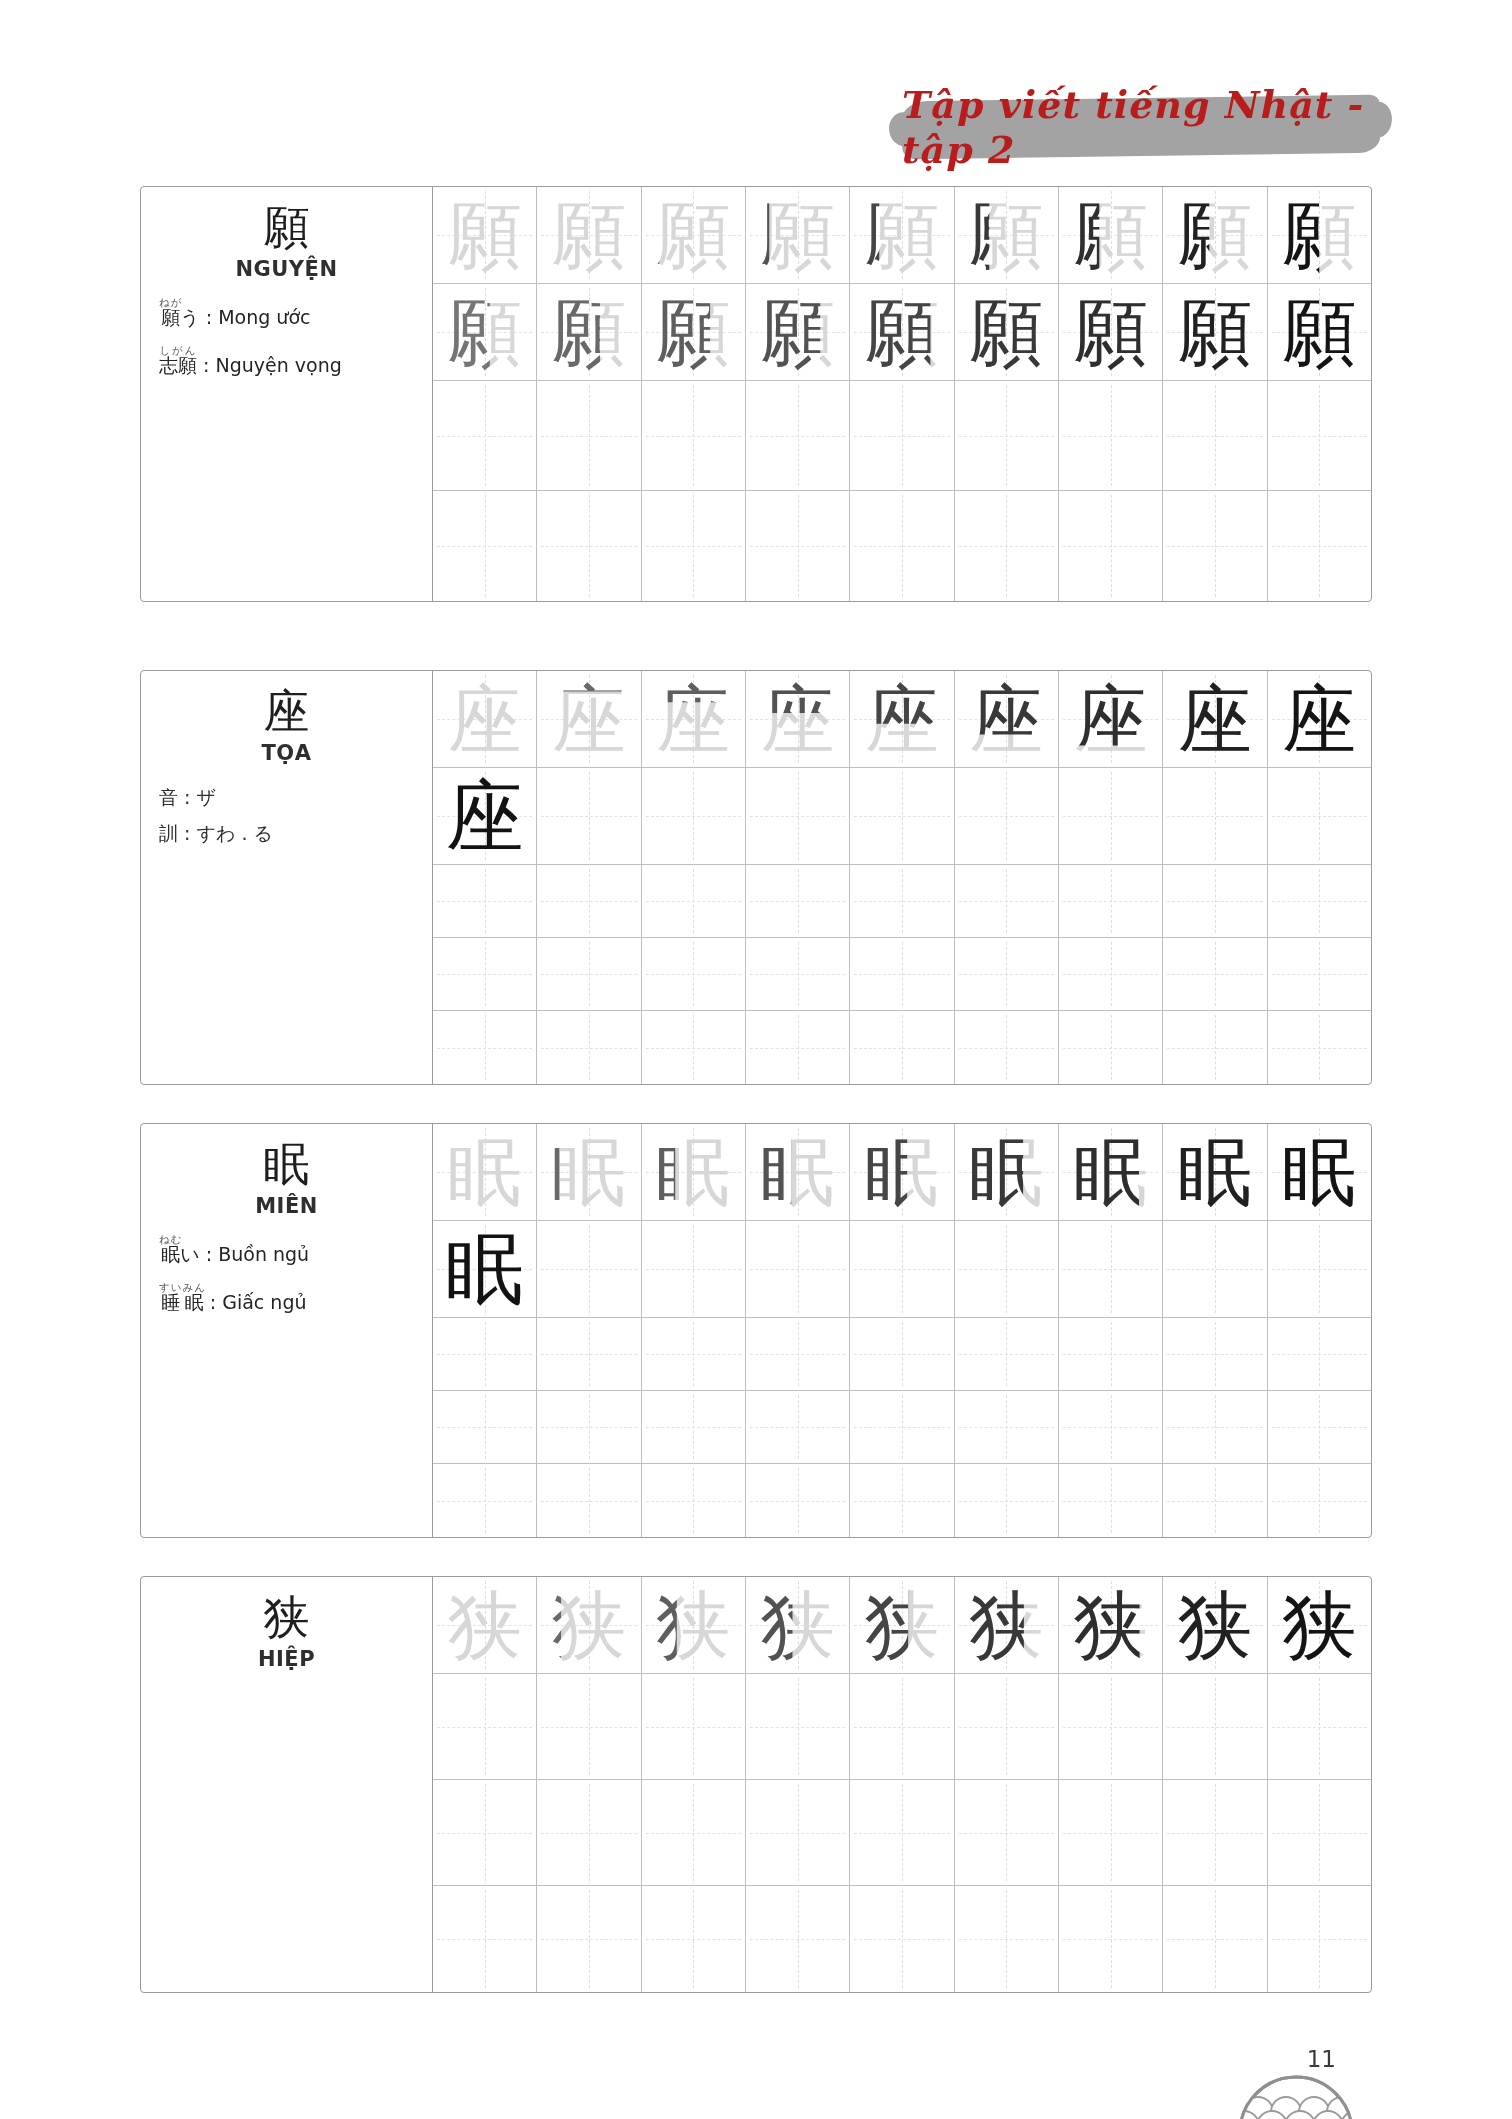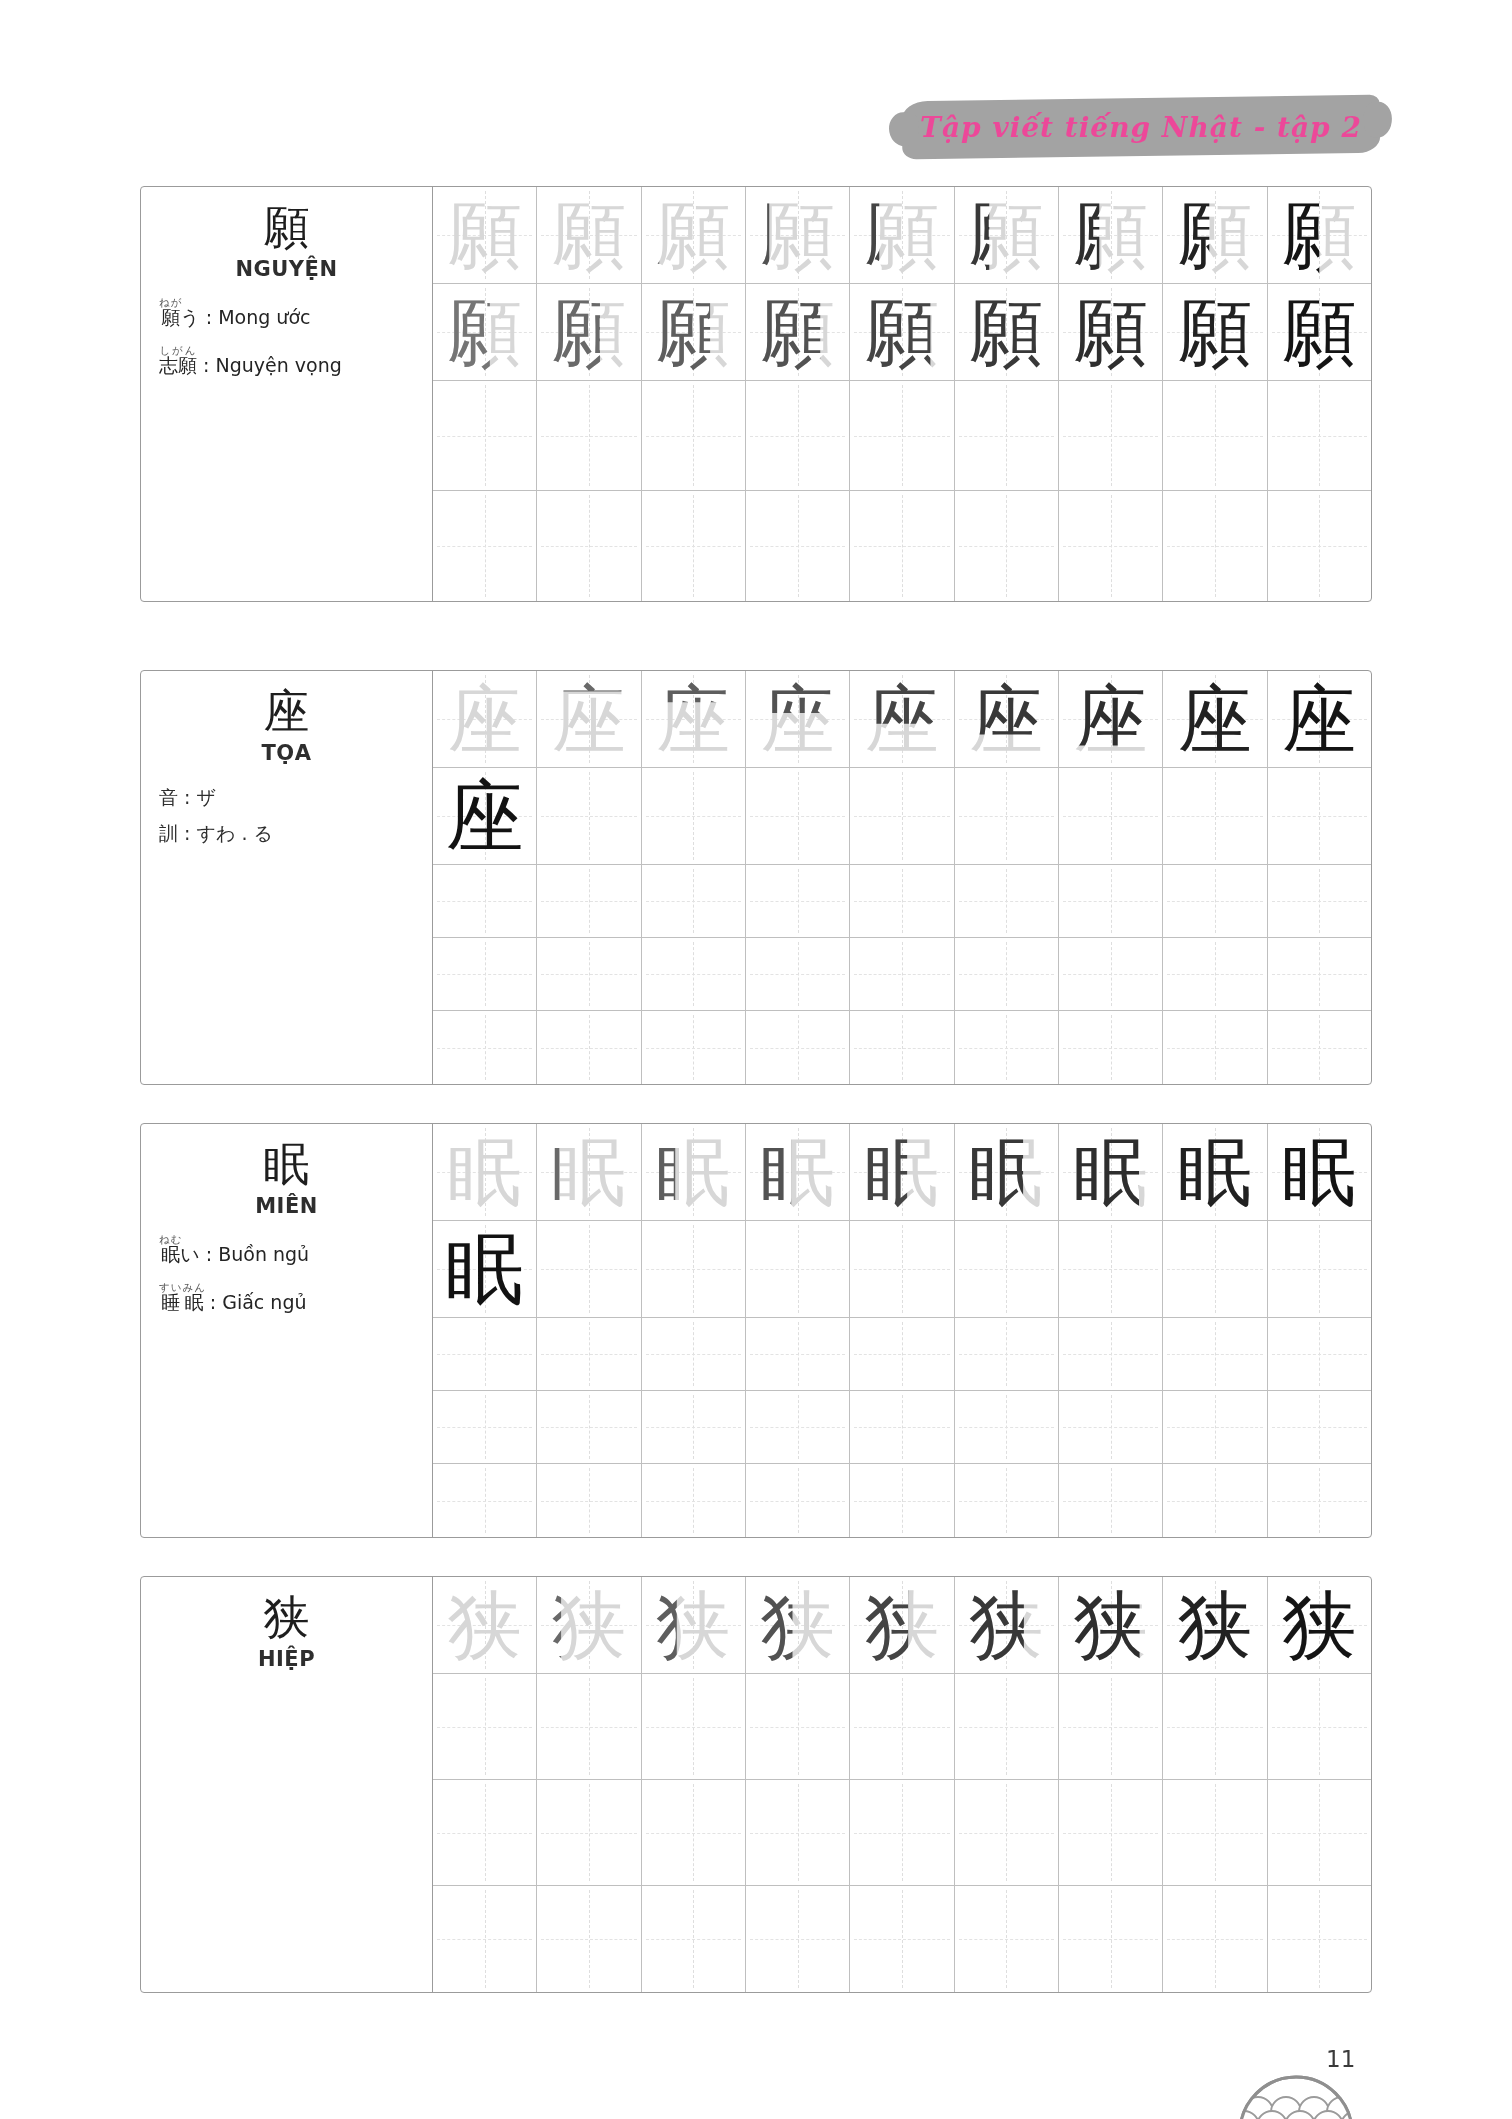--- a/index.html
+++ b/index.html
@@ -12,21 +12,21 @@
   .header-brush { position:absolute; left:902px; top:98px; width:478px; height:58px; }
   .brush-bg { position:absolute; inset:0; background:#a3a3a3;
               border-radius:26px 10px 22px 14px / 18px 9px 16px 11px;
               transform:rotate(-0.8deg); }
   .brush-bg::before { content:""; position:absolute; left:-13px; top:11px; width:30px; height:34px;
                       background:#a3a3a3; border-radius:55% 40% 50% 60%; }
   .brush-bg::after  { content:""; position:absolute; right:-12px; top:7px; width:28px; height:36px;
                       background:#a3a3a3; border-radius:45% 55% 60% 45%; }
   .header-title { position:absolute; inset:0; display:flex; align-items:center; justify-content:center;
                   font-family:"DejaVu Serif", serif; font-style:italic; font-weight:bold;
-                  font-size:28px; color:#ec4899; letter-spacing:1px; }
+                  font-size:38px; color:#b91c1c; letter-spacing:1px; }
 
   
   .content { position:absolute; top:186px; left:140px; width:1232px; }
 
   .kanji-section { display:flex; border:1.5px solid #9b9b9b; border-radius:4px; background:#fff; }
   .kanji-section.gap-lg { margin-bottom:68px; }
   .kanji-section.gap-sm { margin-bottom:38px; }
 
   .info { width:292px; flex:0 0 292px; border-right:1.5px solid #9b9b9b; padding:14px 18px 10px; }
   .kanji-title { text-align:center; font-family:"DejaVu Serif", serif; font-size:46px;
@@ -53,21 +53,21 @@
                   border-left:1px dashed #dedede; }
   .cell::after  { content:""; position:absolute; top:50%; left:4px; right:4px;
                   border-top:1px dashed #e3e3e3; }
   .glyph { position:absolute; inset:0; display:flex; align-items:center; justify-content:center;
            font-family:"DejaVu Serif", serif; font-size:74px; line-height:1; z-index:1; }
   .glyph.template { color:#d7d7d7; }
   .glyph.ink { color:#1c1c1c; }
   .glyph.full { color:#121212; font-size:78px; }
 
   
-  .page-number { position:absolute; left:1326px; top:2046px; width:76px; text-align:left;
+  .page-number { position:absolute; left:1260px; top:2046px; width:76px; text-align:right;
                  font-size:23px; color:#3a3a3a; }
   .seigaiha { position:absolute; left:1236px; top:2068px; width:120px; height:130px; }
 </style>
 </head>
 <body>
 
 <div class="page">
 
   <div class="header-brush">
     <div class="brush-bg"></div>

